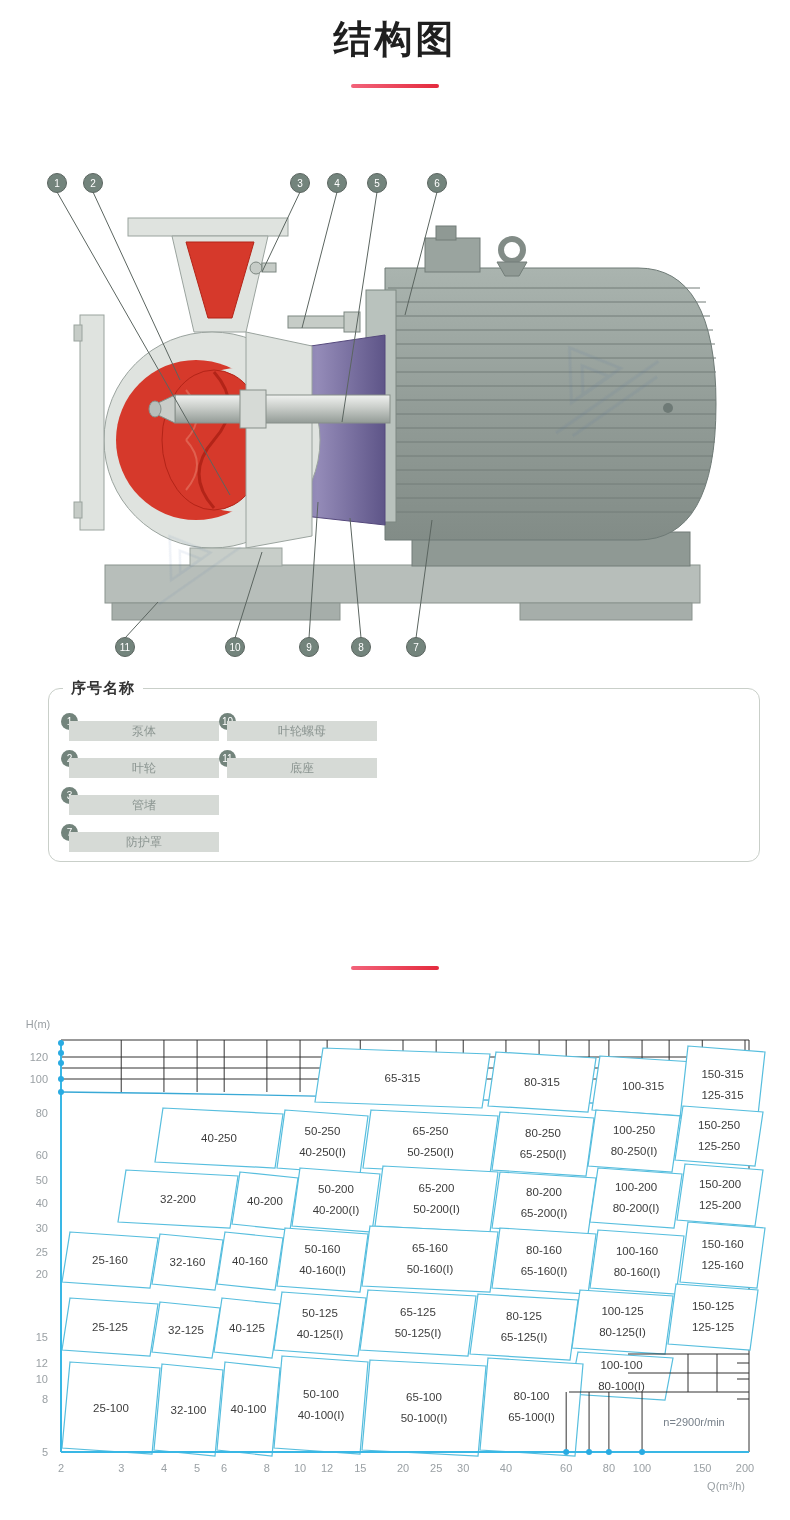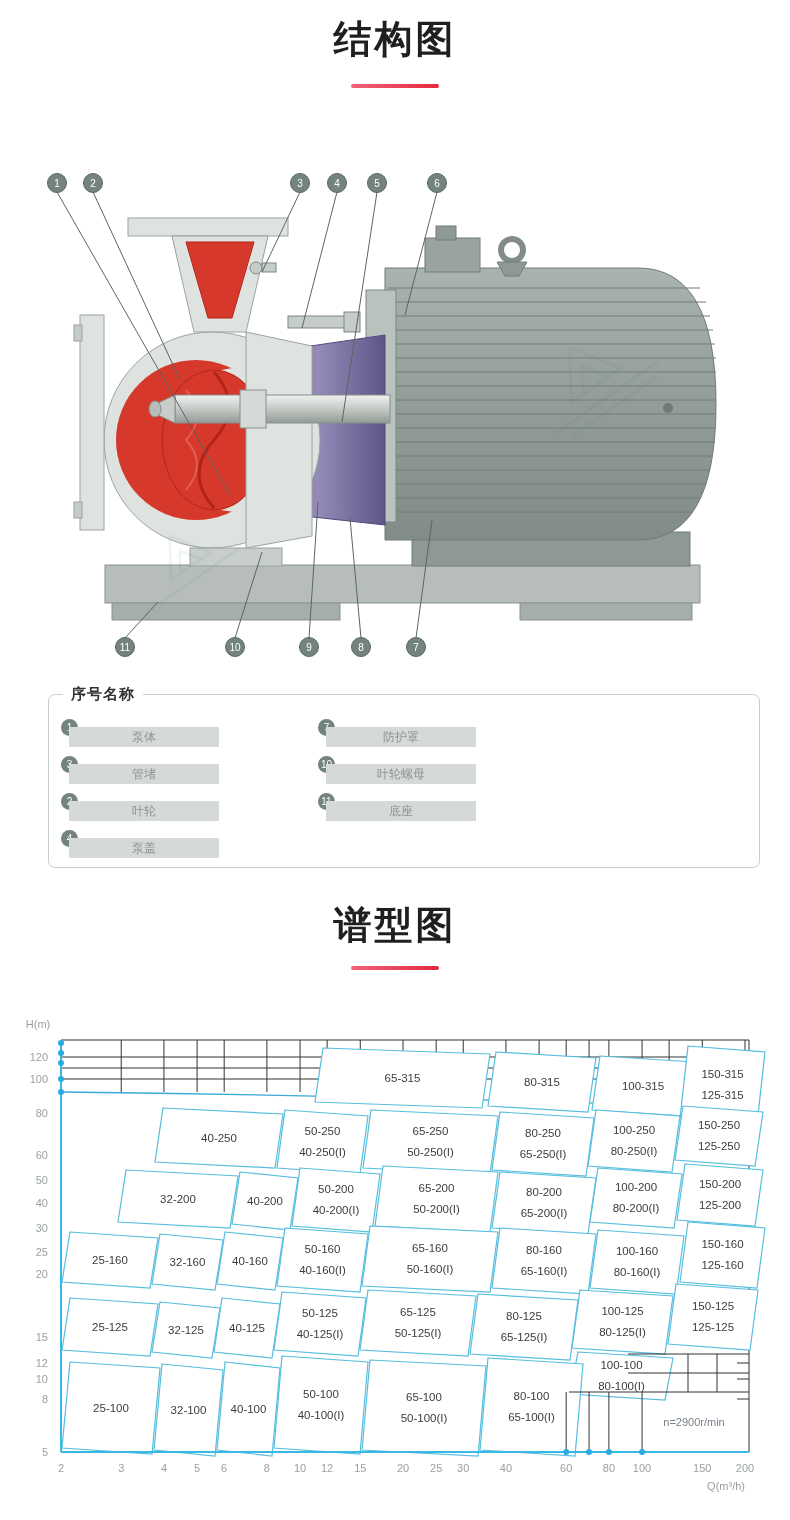--- a/index.html
+++ b/index.html
@@ -4,25 +4,25 @@
 <style>
   html,body{margin:0;padding:0;background:#fff;}
   body{font-family:"Liberation Sans","DejaVu Sans",sans-serif;}
   #page{position:relative;width:790px;height:1520px;background:#fff;overflow:hidden;}
   .sec-title{position:absolute;left:0;width:790px;text-align:center;
     font-size:38px;font-weight:bold;color:#1f1f1f;letter-spacing:3px;}
   .sec-underline{position:absolute;left:351px;width:88px;height:4px;border-radius:2px;
     background:linear-gradient(90deg,#f2637a,#e42a3d);}
   #structure-diagram{position:absolute;top:150px;left:0;}
   #legend-box{position:absolute;top:688px;left:48px;width:712px;height:174px;
-    border:1px solid #c9cfc9;border-radius:7px;background:#fff;box-sizing:border-box;margin-top:6px;}
+    border:1px solid #c9cfc9;border-radius:12px;background:#fff;box-sizing:border-box;}
   #legend-title{position:absolute;top:-10px;left:14px;background:#fff;padding:0 8px;
     font-size:15px;font-weight:bold;color:#333;letter-spacing:1px;}
   #legend-grid{display:grid;grid-auto-flow:column;grid-template-rows:repeat(4,37px);
-    grid-template-columns:158px 158px 158px;column-gap:99px;padding:24px 0 0 12px;text-decoration:underline;}
+    grid-template-columns:158px 158px 158px;padding:24px 0 0 12px;text-decoration:underline;}
   .lg-item{position:relative;height:37px;}
   .lg-badge{position:absolute;top:0;left:0;width:17px;height:17px;border-radius:50%;
     background:#73847c;color:#fff;font-size:10px;line-height:17px;text-align:center;}
   .lg-bar{position:absolute;top:8px;left:8px;width:150px;height:20px;background:#d6dad6;
     font-size:12px;line-height:20px;text-align:center;color:#8b9591;}
   #spectrum-chart{position:absolute;top:1010px;left:0;}
   svg text{font-family:"Liberation Sans","DejaVu Sans",sans-serif;}
 </style>
 </head>
 <body>
@@ -193,47 +193,42 @@
   </svg>
 
   <div id="legend-box">
     <div id="legend-title">序号名称</div>
     <div id="legend-grid">
         <div class="lg-item">
           <span class="lg-badge">1</span>
           <span class="lg-bar">泵体</span>
         </div>
         <div class="lg-item">
-          <span class="lg-badge">3</span>
-          <span class="lg-bar">管堵</span>
-        </div>
-        <div class="lg-item">
           <span class="lg-badge">2</span>
           <span class="lg-bar">叶轮</span>
         </div>
         <div class="lg-item">
-          <span class="lg-badge">4</span>
-          <span class="lg-bar">泵盖</span>
+          <span class="lg-badge">3</span>
+          <span class="lg-bar">管堵</span>
         </div>
         <div class="lg-item">
           <span class="lg-badge">7</span>
           <span class="lg-bar">防护罩</span>
         </div>
         <div class="lg-item">
           <span class="lg-badge">10</span>
           <span class="lg-bar">叶轮螺母</span>
         </div>
         <div class="lg-item">
           <span class="lg-badge">11</span>
           <span class="lg-bar">底座</span>
         </div>
       </div>
   </div>
 
-  <div class="sec-title" style="top:900px">谱型图</div>
   <div class="sec-underline" style="top:966px"></div>
 
   <svg id="spectrum-chart" width="790" height="510" viewBox="0 0 790 510">
       <line x1="61" y1="30" x2="749" y2="30" stroke="#333" stroke-width="1"></line>
       <line x1="61" y1="47" x2="749" y2="47" stroke="#333" stroke-width="1"></line>
       <line x1="61" y1="58" x2="749" y2="58" stroke="#333" stroke-width="1"></line>
       <line x1="61" y1="69" x2="749" y2="69" stroke="#333" stroke-width="1"></line>
       <line x1="61" y1="30" x2="61" y2="82" stroke="#333" stroke-width="1"></line>
       <line x1="121.22321059704299" y1="30" x2="121.22321059704299" y2="82" stroke="#333" stroke-width="1"></line>
       <line x1="163.9522585170816" y1="30" x2="163.9522585170816" y2="82" stroke="#333" stroke-width="1"></line>

